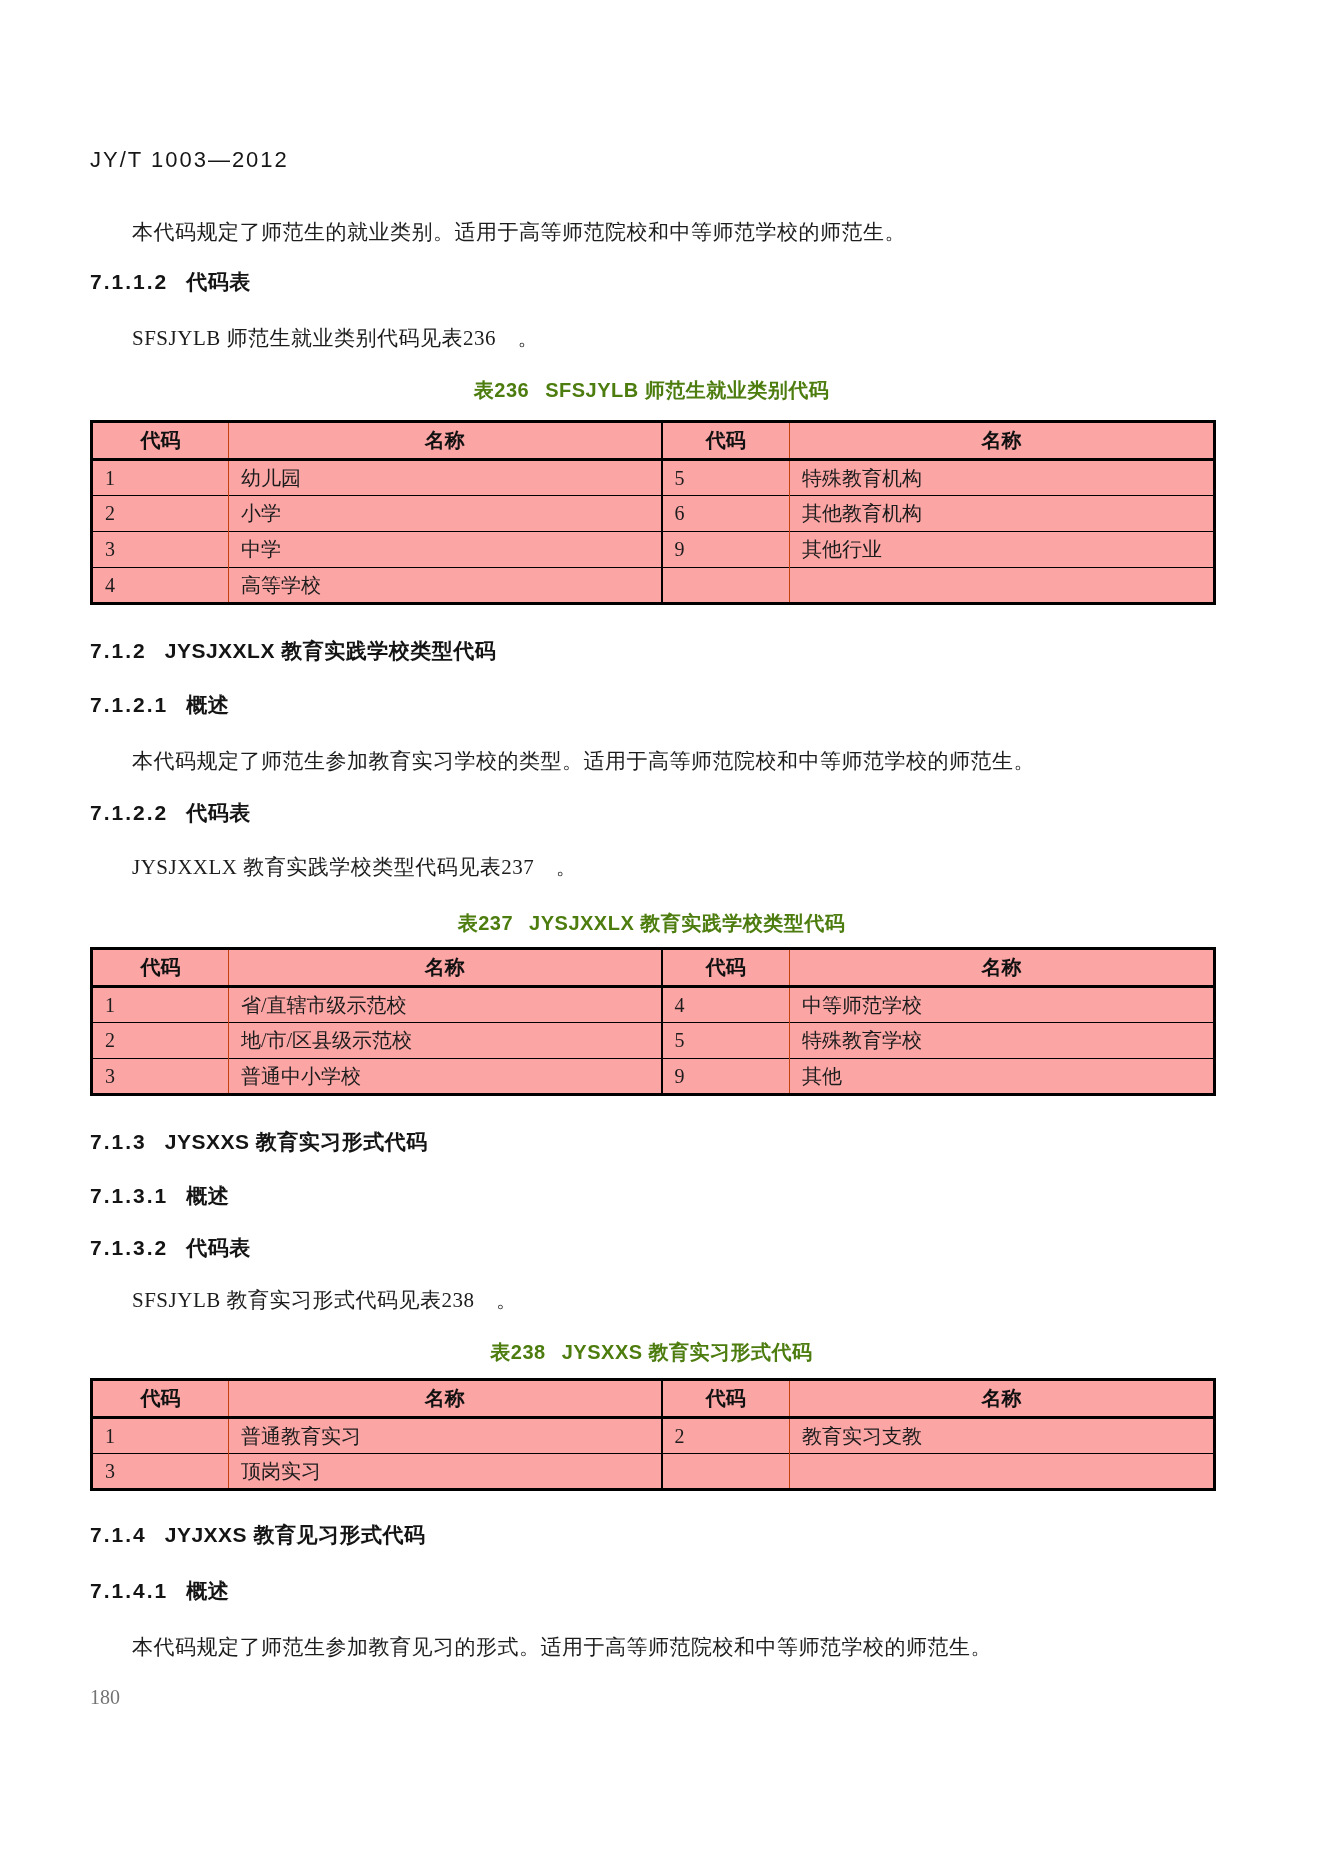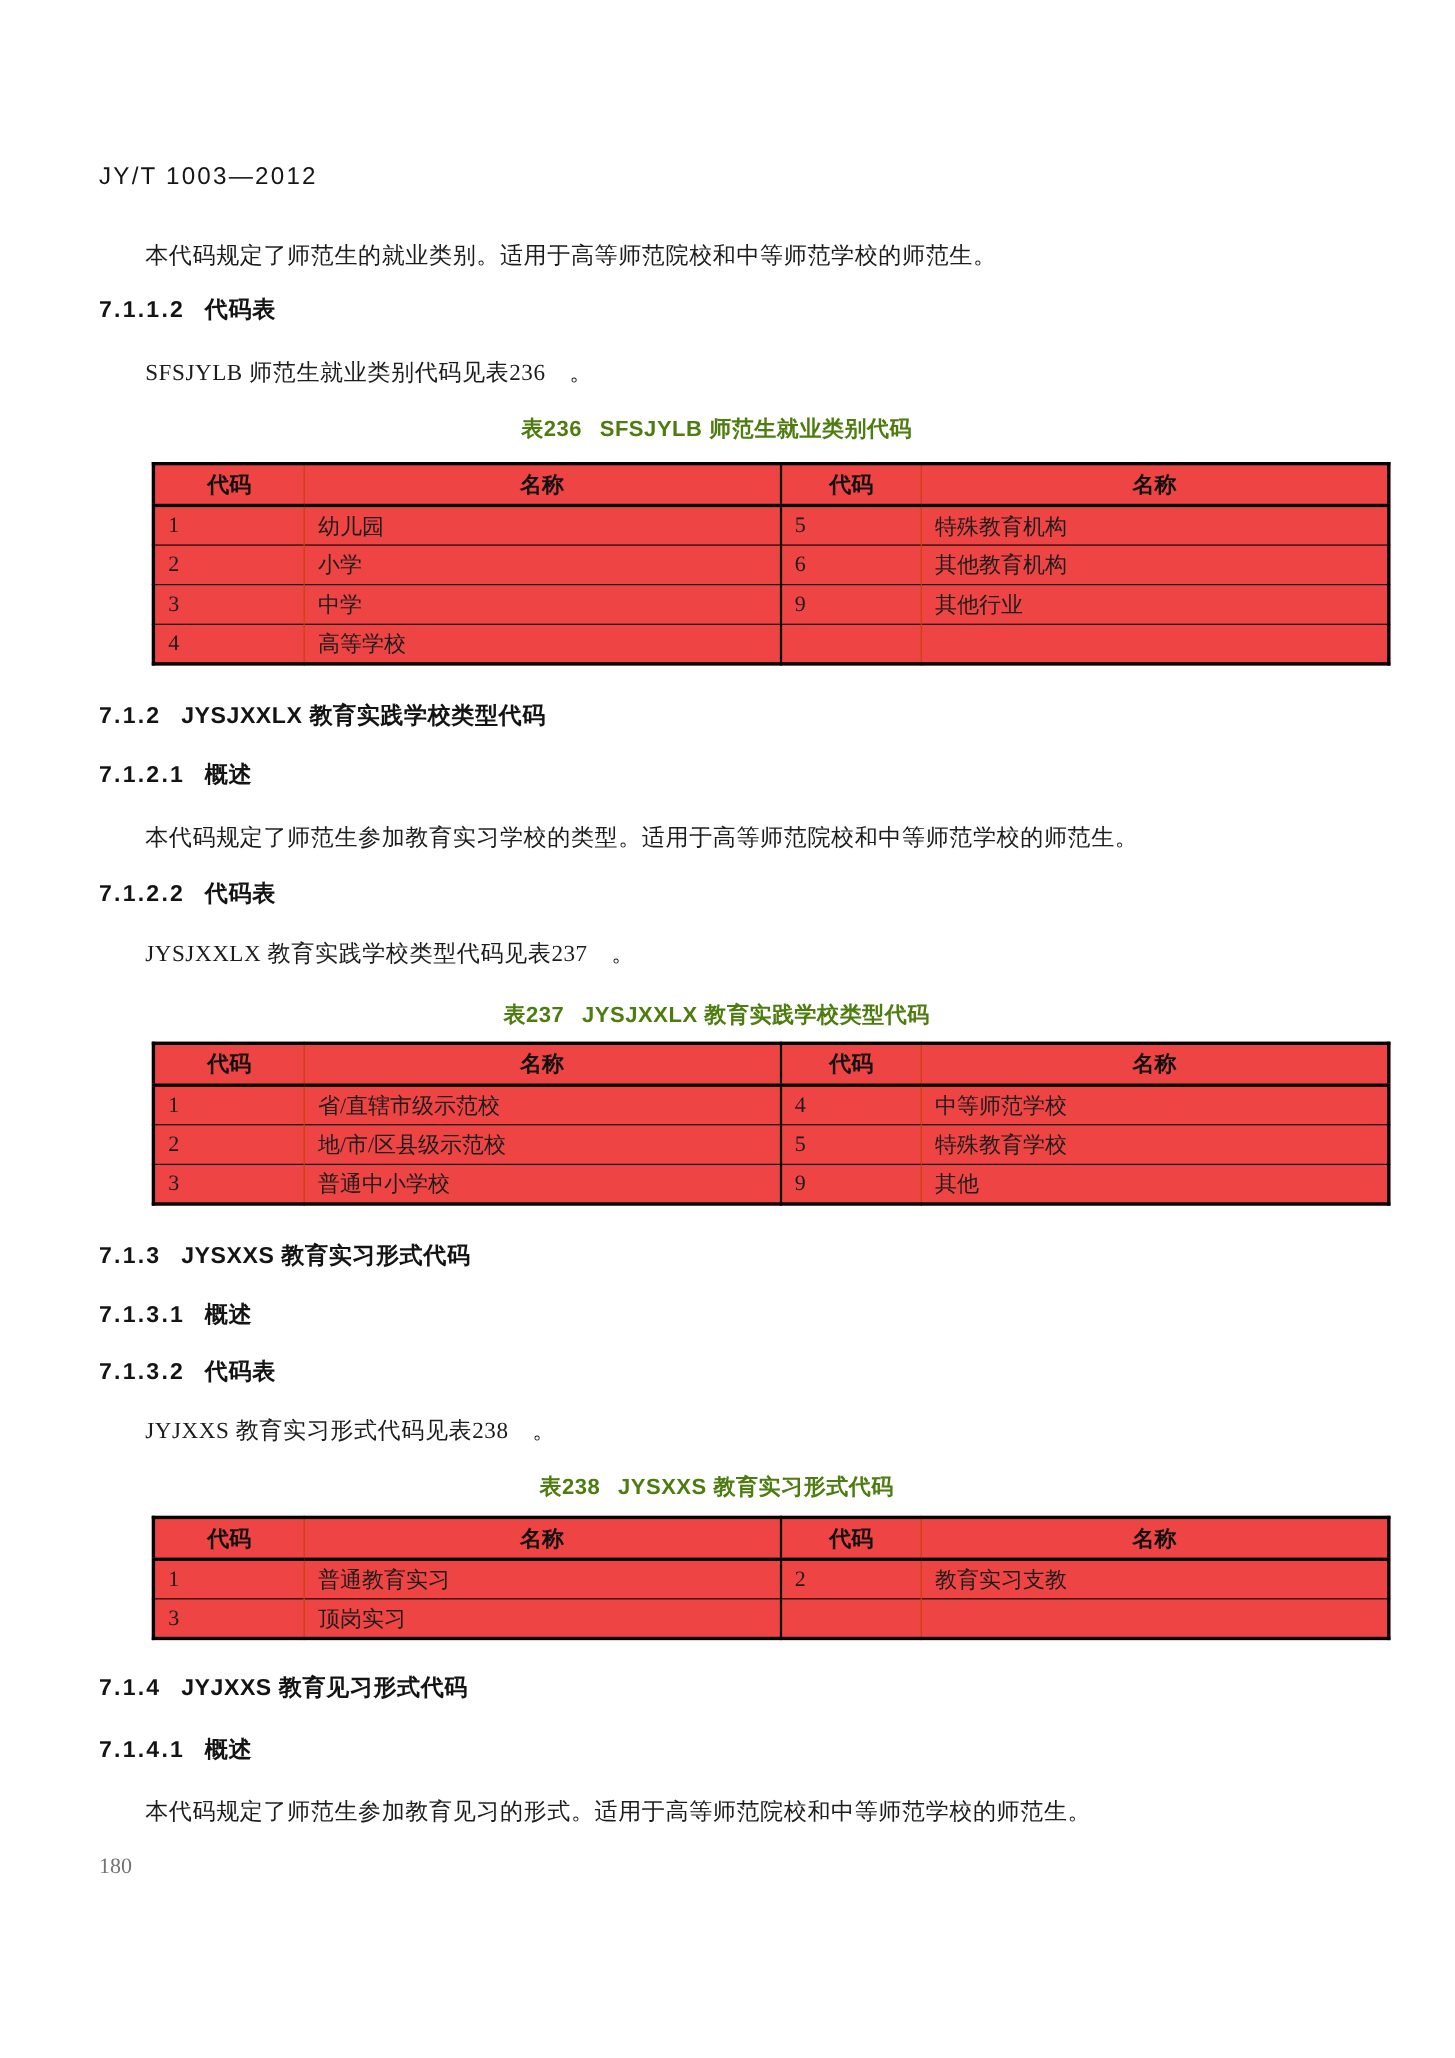--- a/index.html
+++ b/index.html
@@ -54,22 +54,21 @@
     text-align: center;
     color: #4d7c0f;
     letter-spacing: 0.5px;
   }
   .caption .cap-title { margin-left: 16px; }
   table.code-table {
     width: 1123px;
     table-layout: fixed;
     border-collapse: collapse;
     border: 3px solid #000000;
-    background: #ef4444;
-    margin-left: 48px;
+    background: #fca5a5;
   }
   col.w1 { width: 137px; }
   col.w2 { width: 433px; }
   col.w3 { width: 128px; }
   col.w4 { width: 425px; }
   table.code-table th {
     height: 38px;
     font-family: "Liberation Sans", "DejaVu Sans", sans-serif;
     font-weight: 700;
     font-size: 20px;
@@ -244,21 +243,21 @@
 
   <div class="heading mt-h7131">
     <span class="h-num">7.1.3.1</span><span class="h-title">概述</span>
   </div>
 
 
   <div class="heading mt-h7132">
     <span class="h-num">7.1.3.2</span><span class="h-title">代码表</span>
   </div>
 
-  <p class="body-para mt-p6">JYJXXS 教育实习形式代码见表238　。</p>
+  <p class="body-para mt-p6">SFSJYLB 教育实习形式代码见表238　。</p>
 
   <div class="caption mt-cap238">
     <span class="cap-label">表238</span><span class="cap-title">JYSXXS 教育实习形式代码</span>
   </div>
 
   <table class="code-table mt-t238">
     <colgroup>
         <col class="w1">
         <col class="w2">
         <col class="w3">

